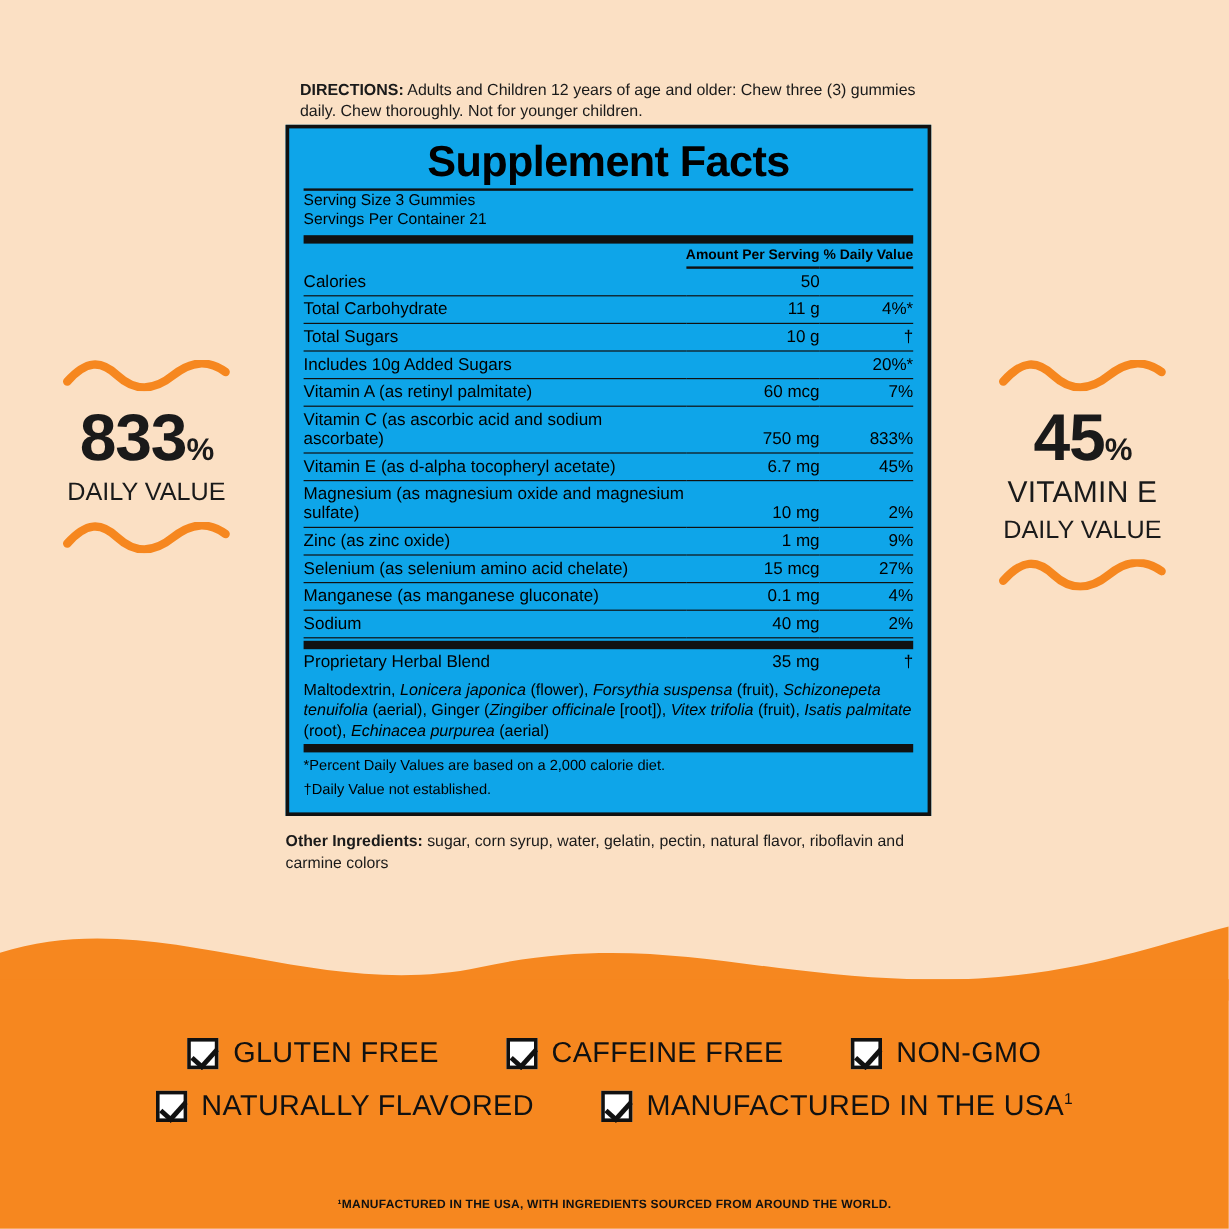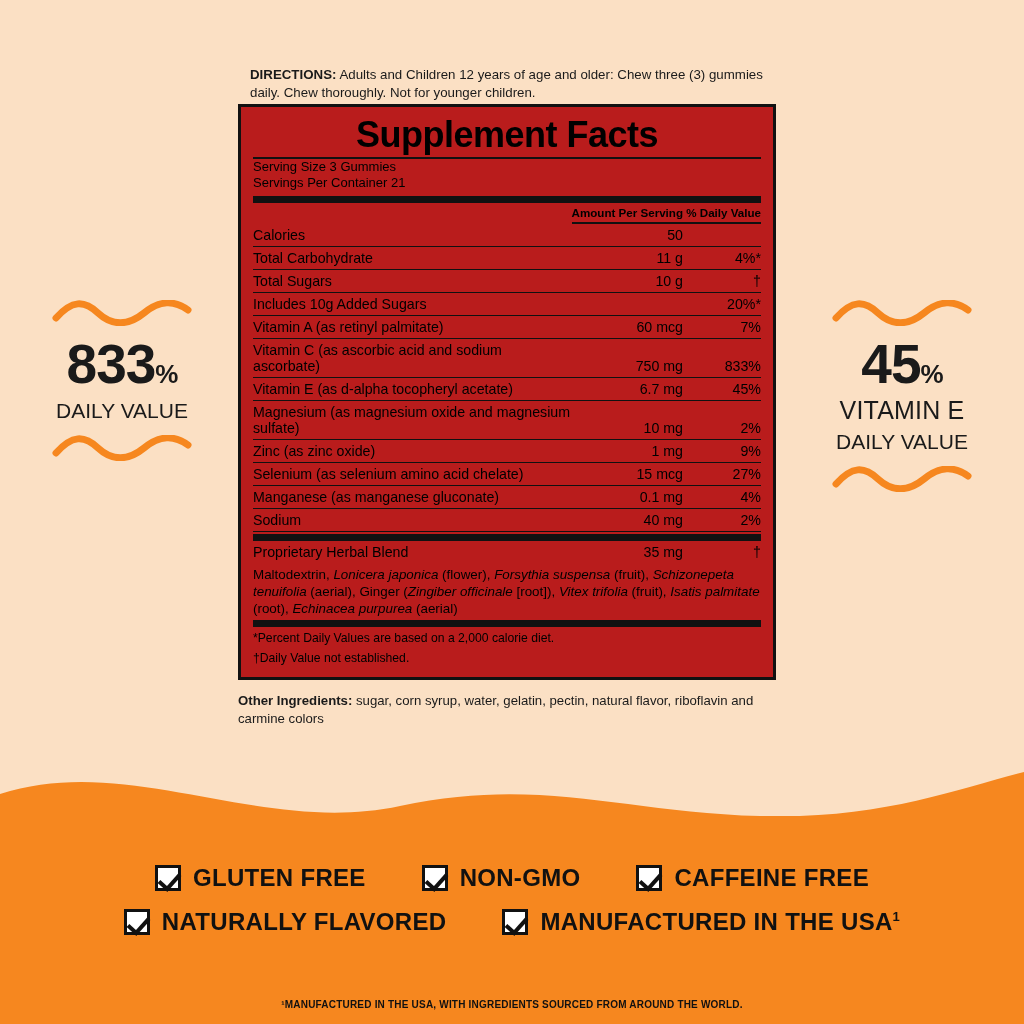--- a/index.html
+++ b/index.html
@@ -54,21 +54,21 @@
     color: #1a1a1a;
   }
   .directions b { font-weight: bold; }
 
   
   .panel {
     position: absolute;
     left: 238px;
     top: 104px;
     width: 538px;
-    background: #b91c1c;
+    background: #0ea5e9;
     border: 3px solid #111;
     padding: 8px 12px 10px 12px;
   }
   .sf-title {
     font-family: "Liberation Sans", sans-serif;
     font-weight: bold;
     font-size: 36px;
     letter-spacing: -0.5px;
     text-align: center;
     line-height: 1;
@@ -161,21 +161,21 @@
     content: "";
     position: absolute;
     left: 5px; top: 1px;
     width: 9px; height: 17px;
     border: solid #111;
     border-width: 0 4px 4px 0;
     transform: rotate(42deg);
   }
   .claim-label {
     font-family: "Liberation Sans", sans-serif;
-    font-weight: bold;
+    font-weight: normal;
     font-size: 24px;
     letter-spacing: 0.3px;
     color: #111;
     white-space: nowrap;
   }
   .claim-label sup { font-size: 13px; }
   .band-foot {
     position: absolute;
     bottom: 14px;
     width: 1024px;
@@ -325,25 +325,25 @@
   <div class="band-body"></div>
 
   <div class="claims">
     <div class="claim-row" id="claim-row-1">
         <div class="claim">
           <span class="chk"></span>
           <span class="claim-label">GLUTEN FREE</span>
         </div>
         <div class="claim">
           <span class="chk"></span>
+          <span class="claim-label">CAFFEINE FREE</span>
+        </div>
+        <div class="claim">
+          <span class="chk"></span>
           <span class="claim-label">NON-GMO</span>
-        </div>
-        <div class="claim">
-          <span class="chk"></span>
-          <span class="claim-label">CAFFEINE FREE</span>
         </div>
       </div>
     <div class="claim-row" id="claim-row-2">
         <div class="claim">
           <span class="chk"></span>
           <span class="claim-label">NATURALLY FLAVORED</span>
         </div>
         <div class="claim">
           <span class="chk"></span>
           <span class="claim-label">MANUFACTURED IN THE USA<sup>1</sup></span>

